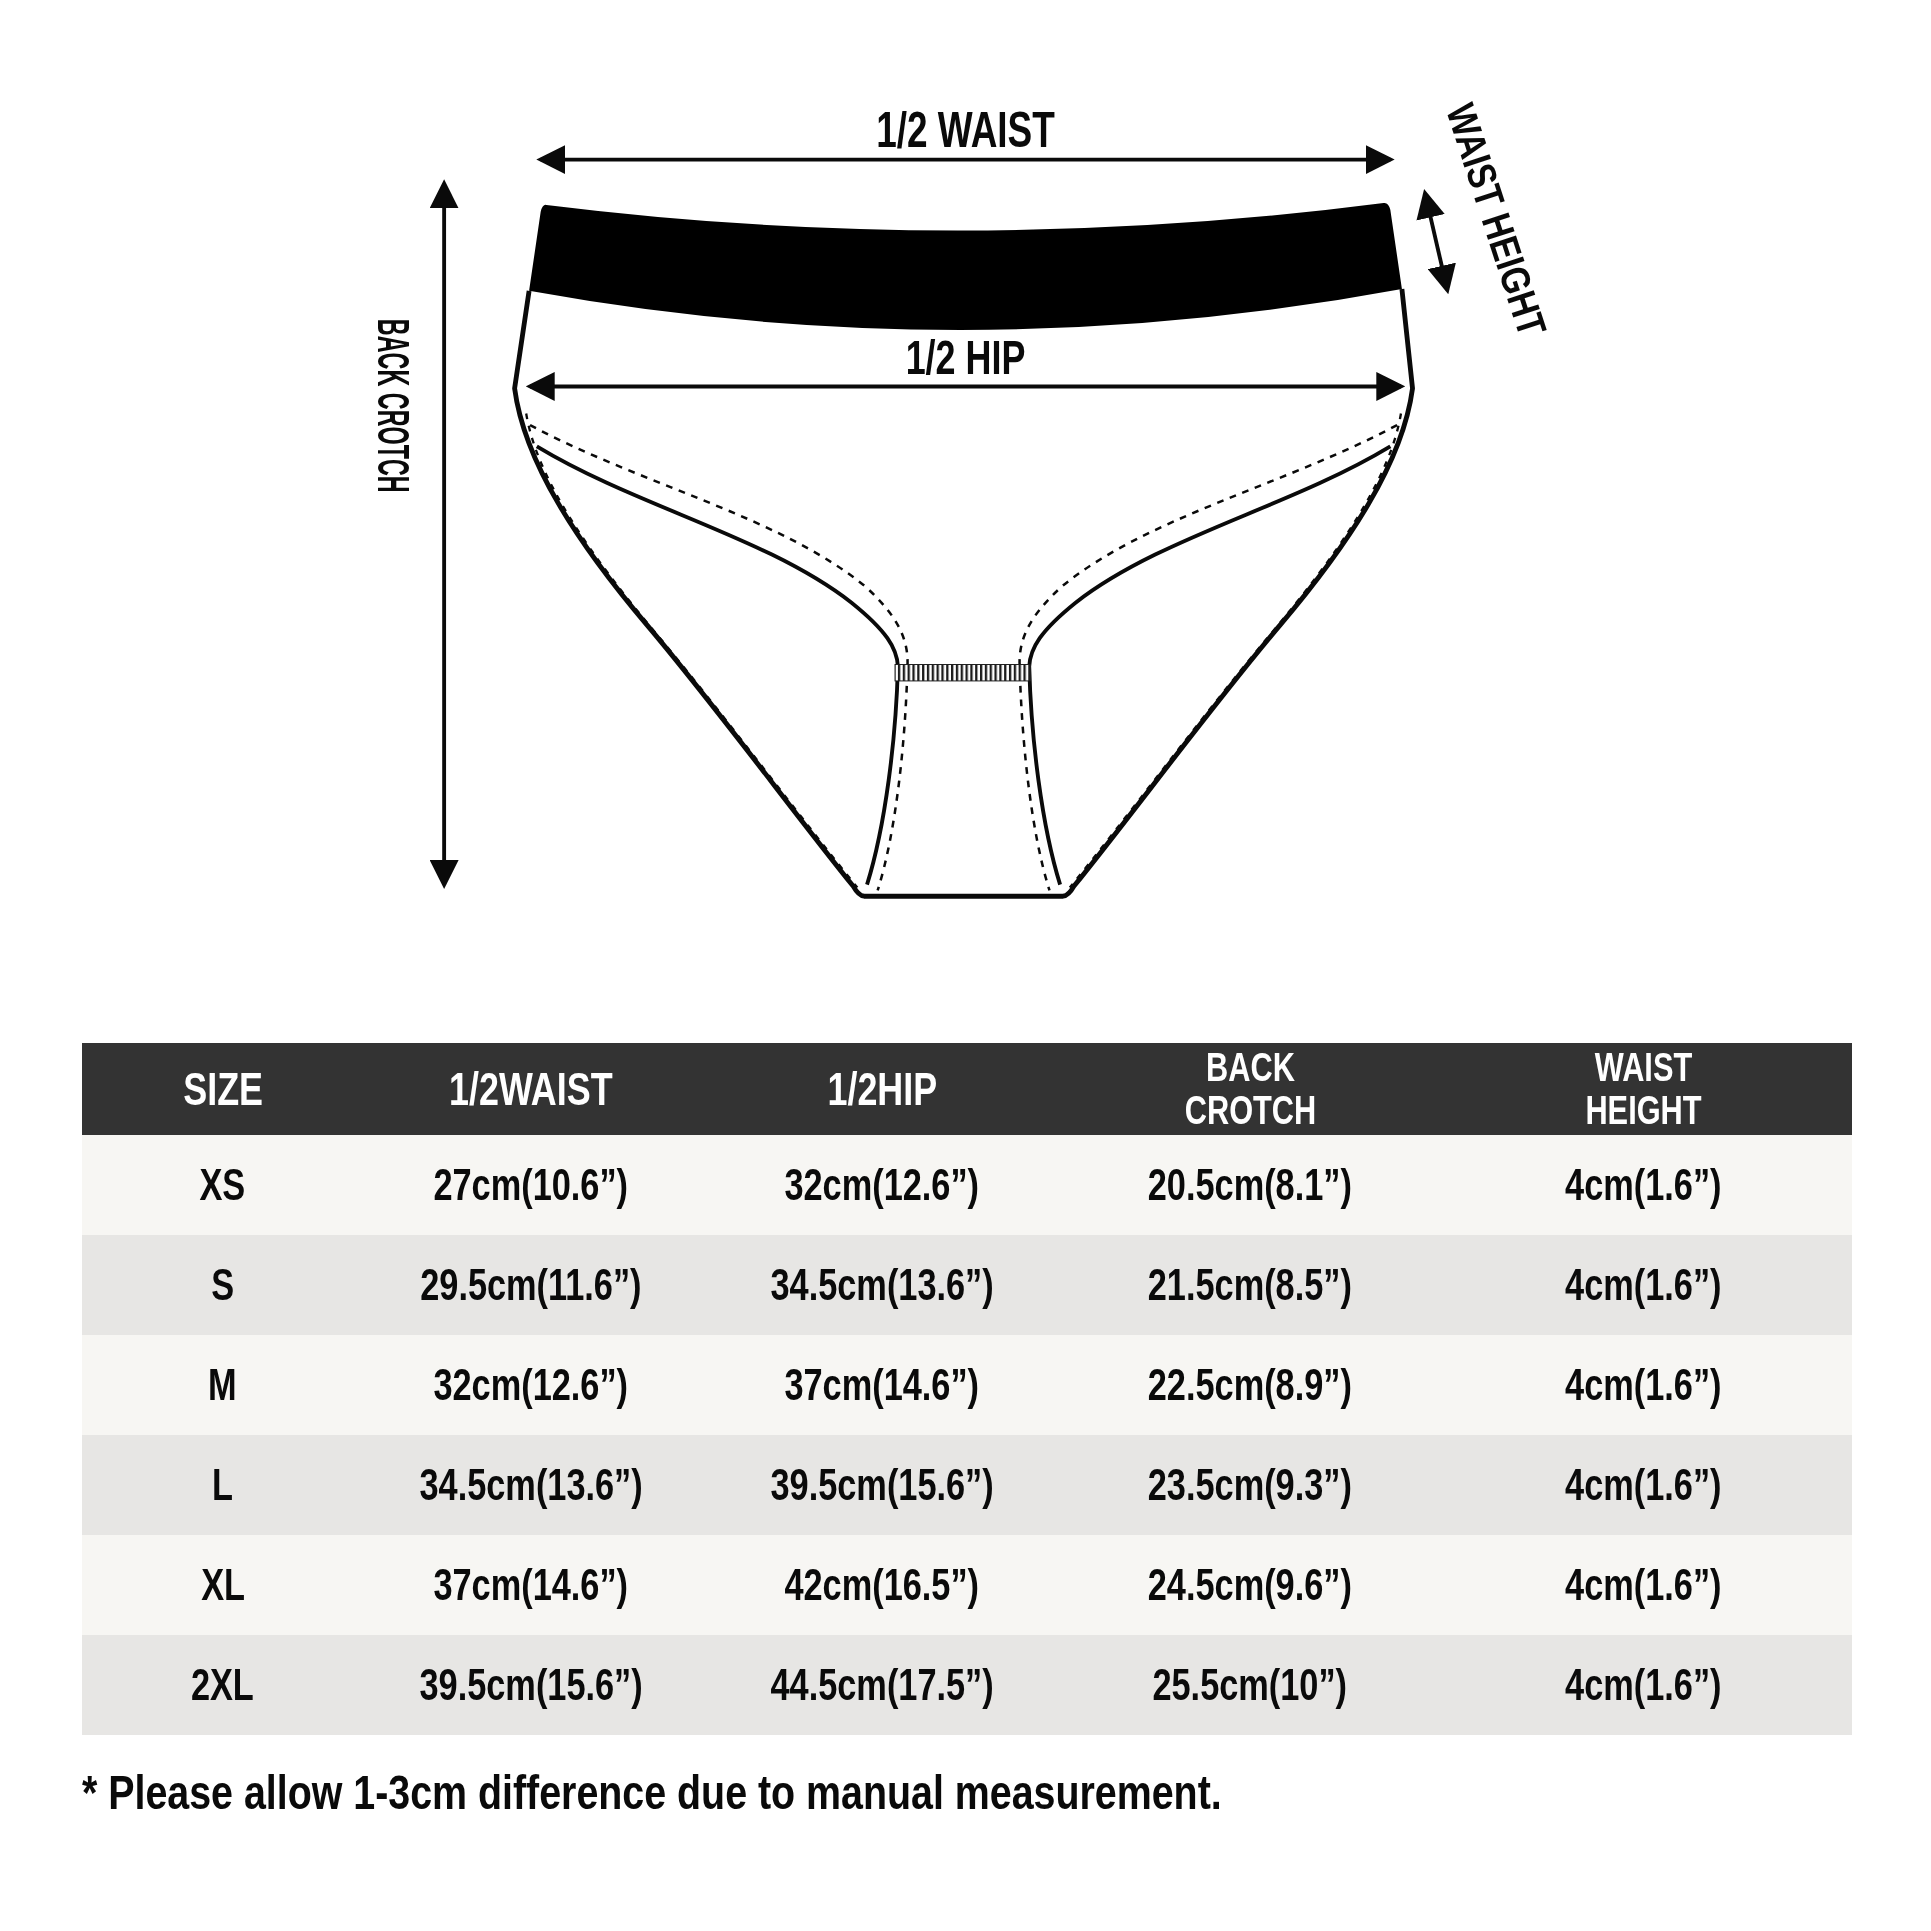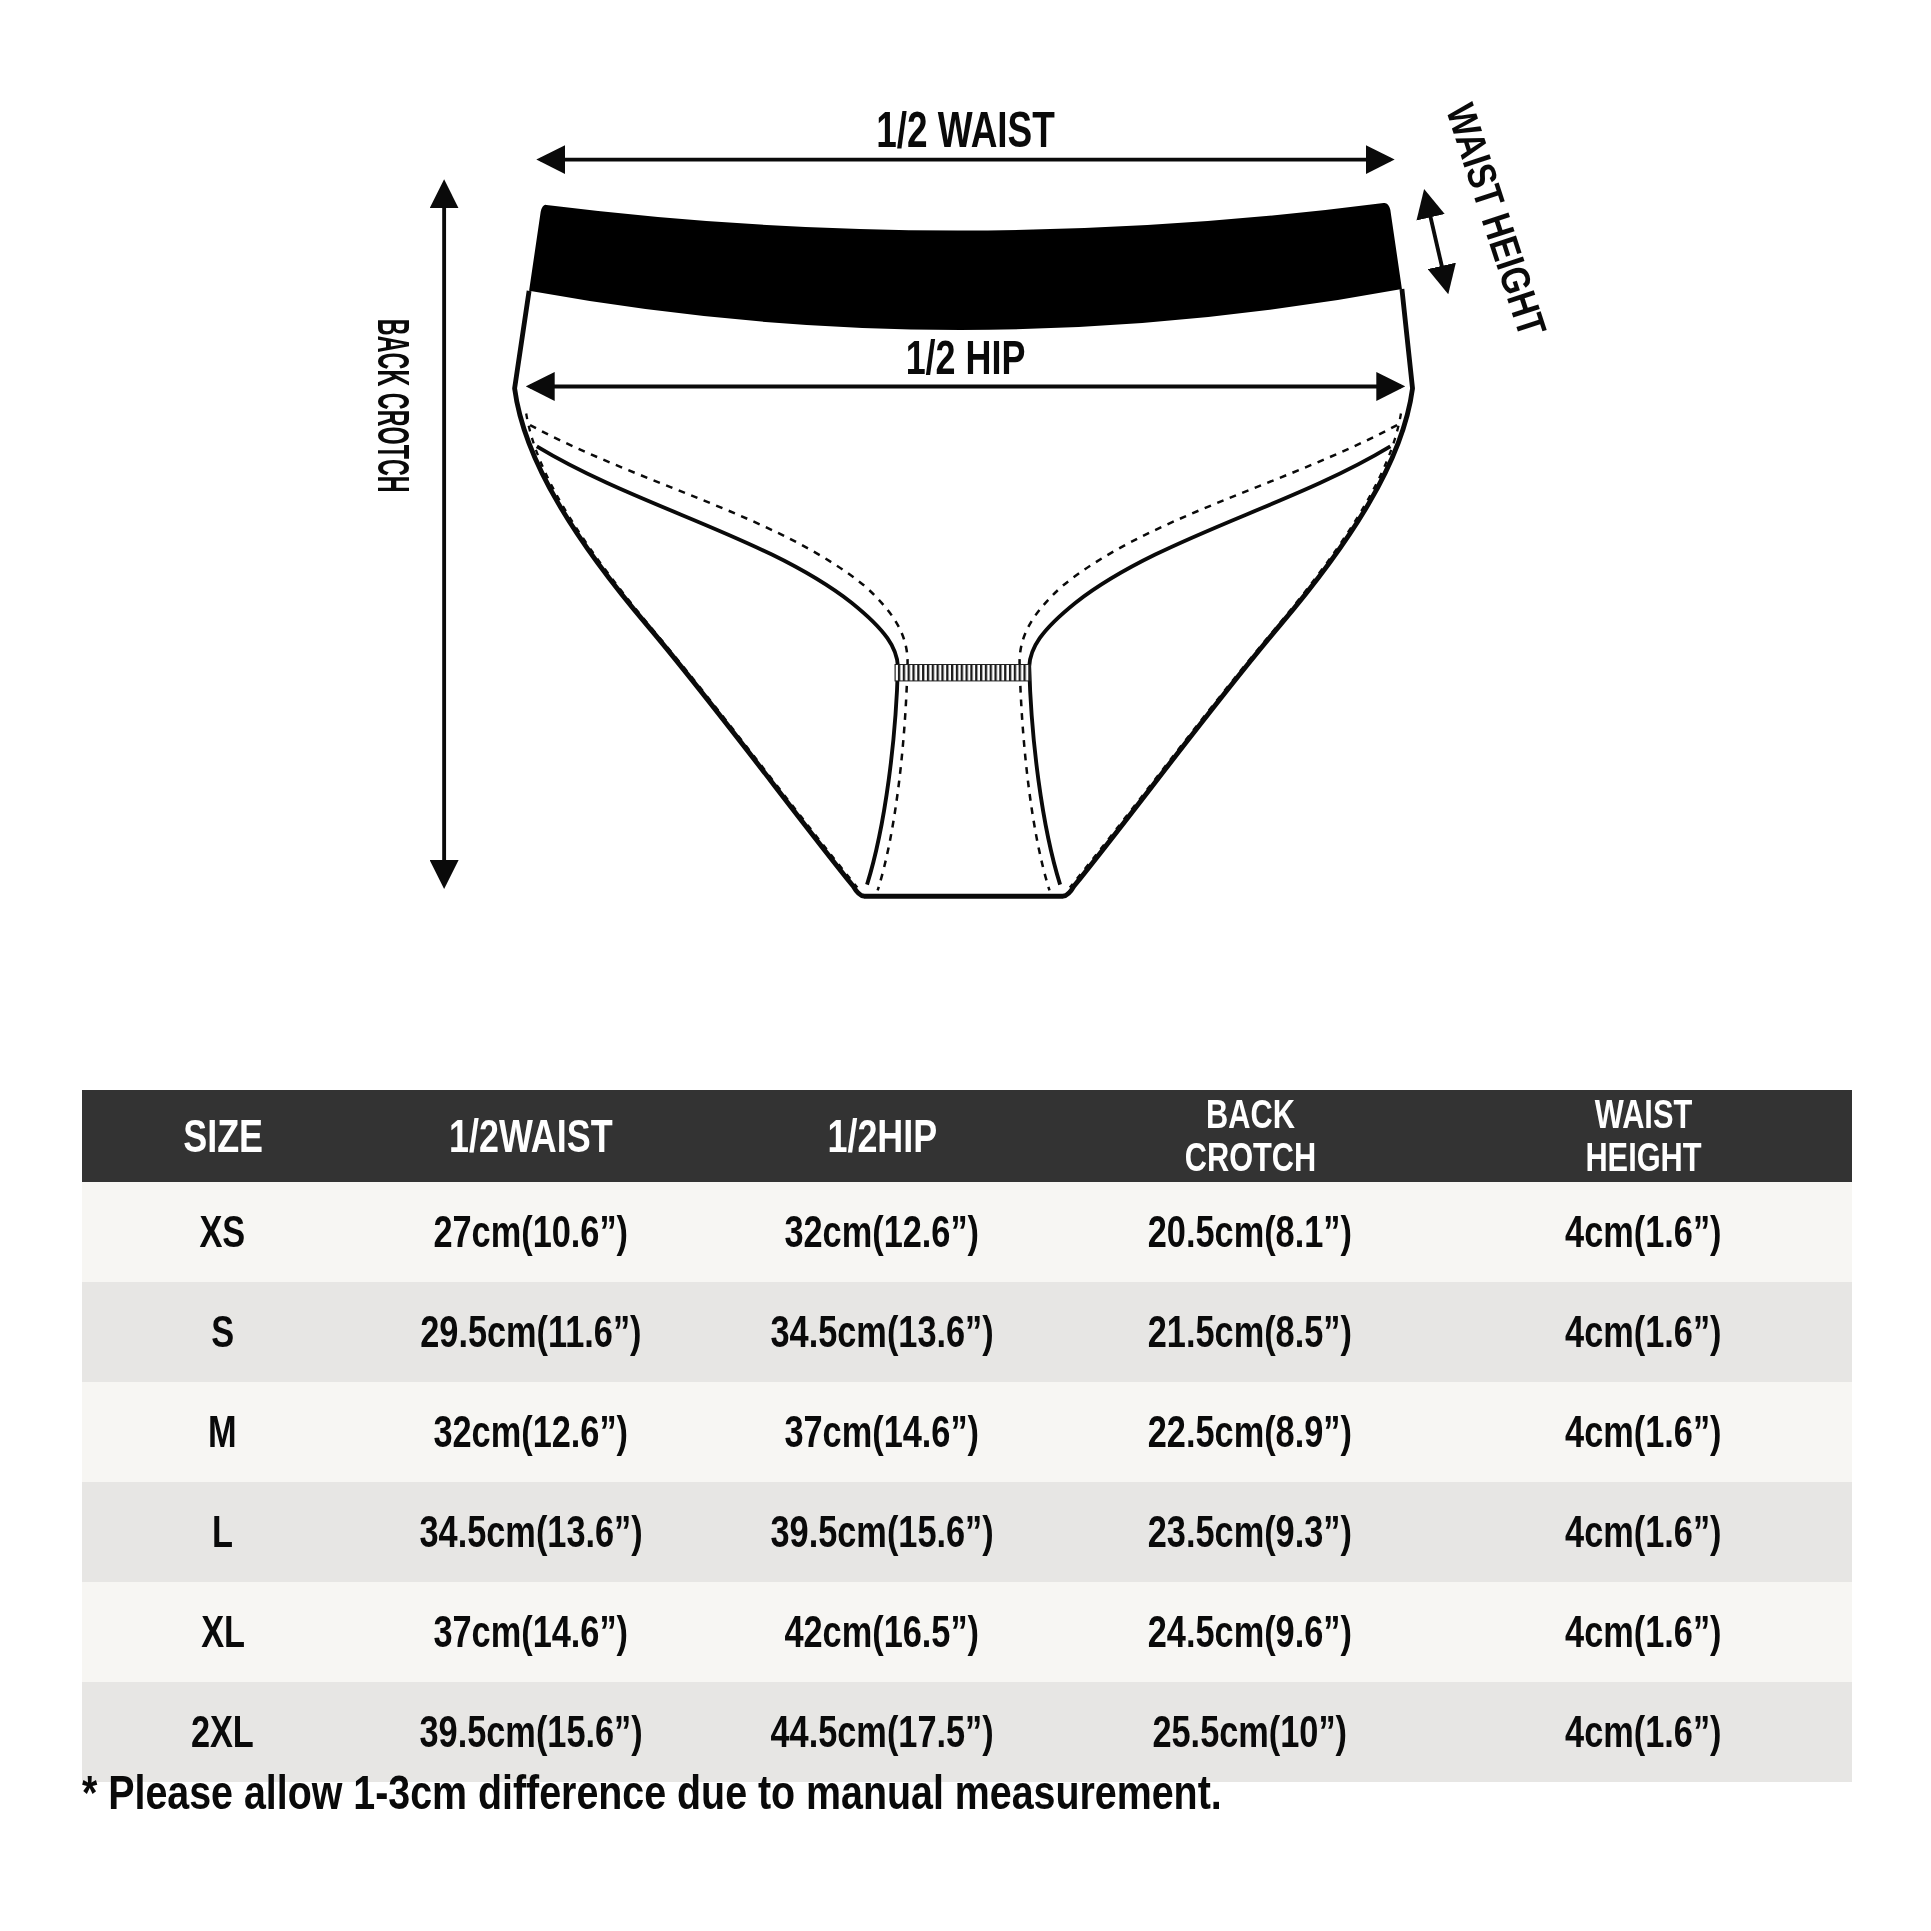--- a/index.html
+++ b/index.html
@@ -8,21 +8,21 @@
     font-family:"Liberation Sans","DejaVu Sans",sans-serif;color:#0a0a0a;
   }
   
   .diagram{position:absolute;left:0;top:0;width:1931px;height:966px;}
   .diagram text{
     font-family:"Liberation Sans","DejaVu Sans",sans-serif;
     font-weight:bold;fill:#0a0a0a;
   }
   
   .size-table{
-    position:absolute;left:82px;top:1090px;width:1770px;
+    position:absolute;left:82px;top:1043px;width:1770px;
   }
   .tr{
     display:grid;
     grid-template-columns:15.9% 18.9% 20.8% 20.8% 23.6%;
     align-items:center;justify-items:center;
   }
   .thead{height:92px;background:#333333;}
   .row{height:100px;}
   .row-light{background:#f7f6f3;text-decoration:underline;}
   .row-dark{background:#e7e6e4;}

